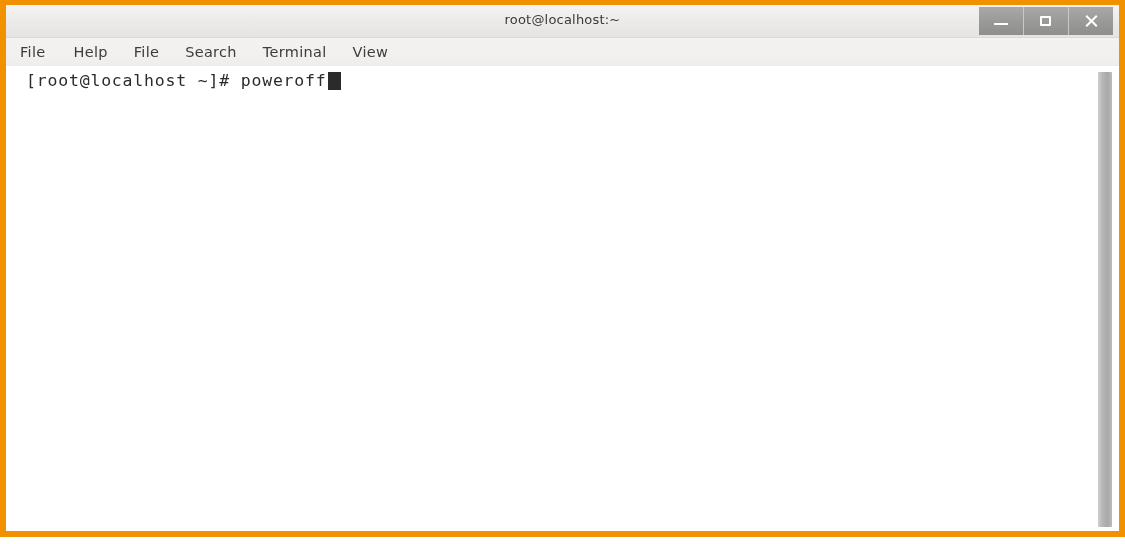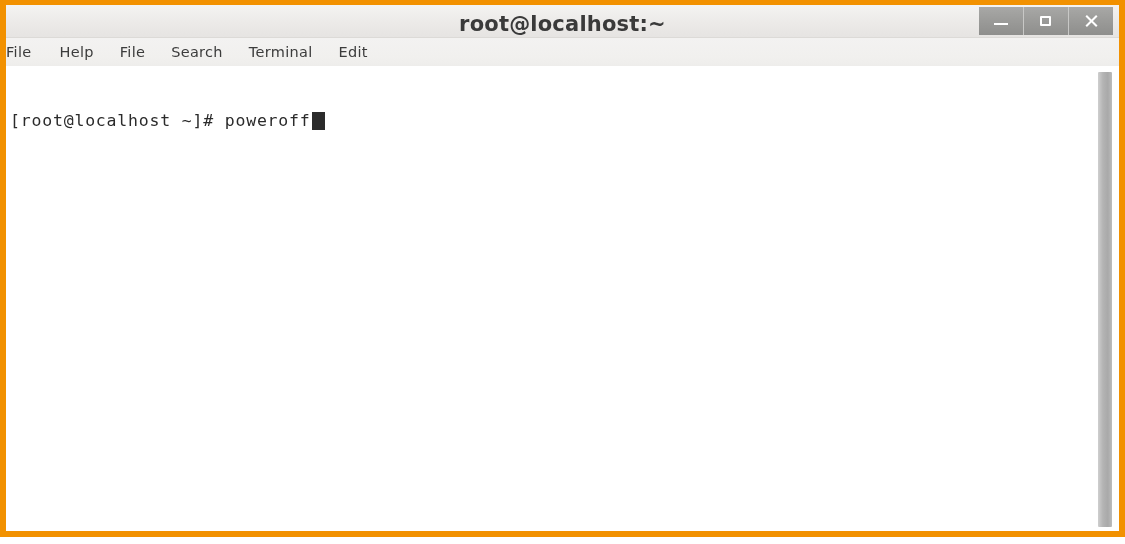--- a/index.html
+++ b/index.html
@@ -48,22 +48,22 @@
     border-bottom: 1px solid #dcdad7;
     box-sizing: border-box;
   }
   #window-title {
     position: absolute;
     left: 0;
     right: 0;
     top: 7px;
     text-align: center;
     font-family: "DejaVu Sans", sans-serif;
-    font-size: 21px;
-    font-weight: bold;
+    font-size: 13px;
+    font-weight: normal;
     color: #3a3a3a;
     letter-spacing: 0.2px;
     white-space: nowrap;
   }
 
   
   #window-controls {
     position: absolute;
     right: 6px;
     top: 2px;
@@ -109,20 +109,21 @@
   
   #menu-bar {
     position: absolute;
     left: 0;
     right: 0;
     top: 33px;
     height: 28px;
     background: linear-gradient(to bottom, #f3f2f1 0%, #f1f0ee 70%, #eeedeb 100%);
     display: flex;
     align-items: center;
+    padding-left: 14px;
     box-sizing: border-box;
   }
   .menu-item {
     font-family: "DejaVu Sans", sans-serif;
     font-size: 14.5px;
     color: #3c3c3c;
     margin-right: 26px;
     letter-spacing: 0.3px;
     white-space: nowrap;
     cursor: default;
@@ -138,23 +139,22 @@
     bottom: 0;
     background: #ffffff;
     overflow: hidden;
   }
   #terminal-screen {
     position: absolute;
     left: 0;
     top: 0;
     right: 22px;
     bottom: 0;
-    padding: 4px 0 0 4px;
-    box-sizing: border-box;
-    margin-top: 40px;
+    padding: 4px 0 0 20px;
+    box-sizing: border-box;
   }
   #terminal-line {
     font-family: "DejaVu Sans Mono", monospace;
     font-size: 16.5px;
     line-height: 22px;
     color: #2b2b2b;
     white-space: pre;
     letter-spacing: 0.8px;
     display: flex;
     align-items: center;
@@ -201,21 +201,21 @@
       <div class="win-btn" id="btn-close"></div>
     </div>
   </div>
 
   <div id="menu-bar">
     <div class="menu-item">File</div>
     <div class="menu-item">Help</div>
     <div class="menu-item">File</div>
     <div class="menu-item">Search</div>
     <div class="menu-item">Terminal</div>
-    <div class="menu-item">Edit</div>
+    <div class="menu-item">View</div>
   </div>
 
   <div id="terminal-area">
     <div id="terminal-screen">
       <div id="terminal-line">
         <span>[root@localhost ~]#</span><span> poweroff</span><span id="cursor-block"></span>
       </div>
     </div>
 
     <div id="terminal-scrollbar">

